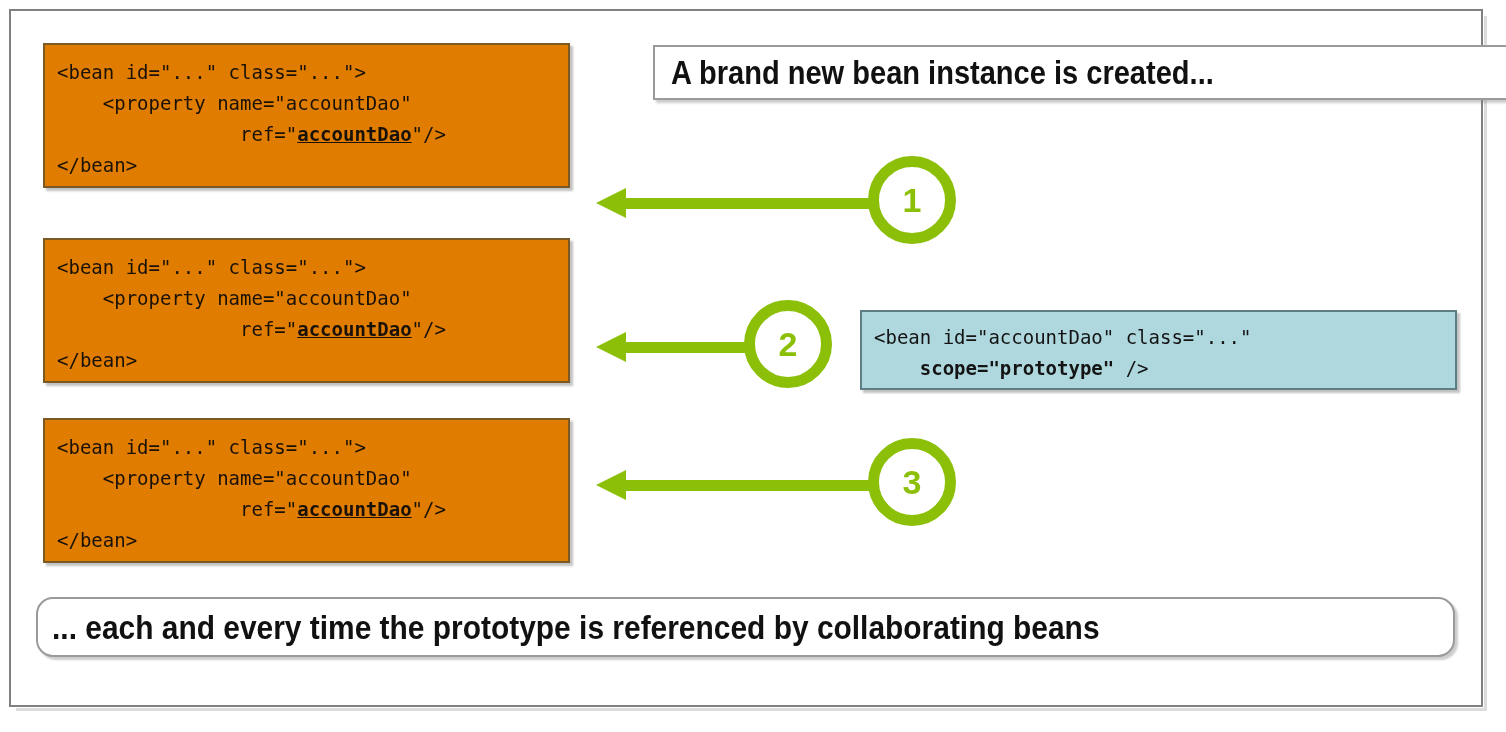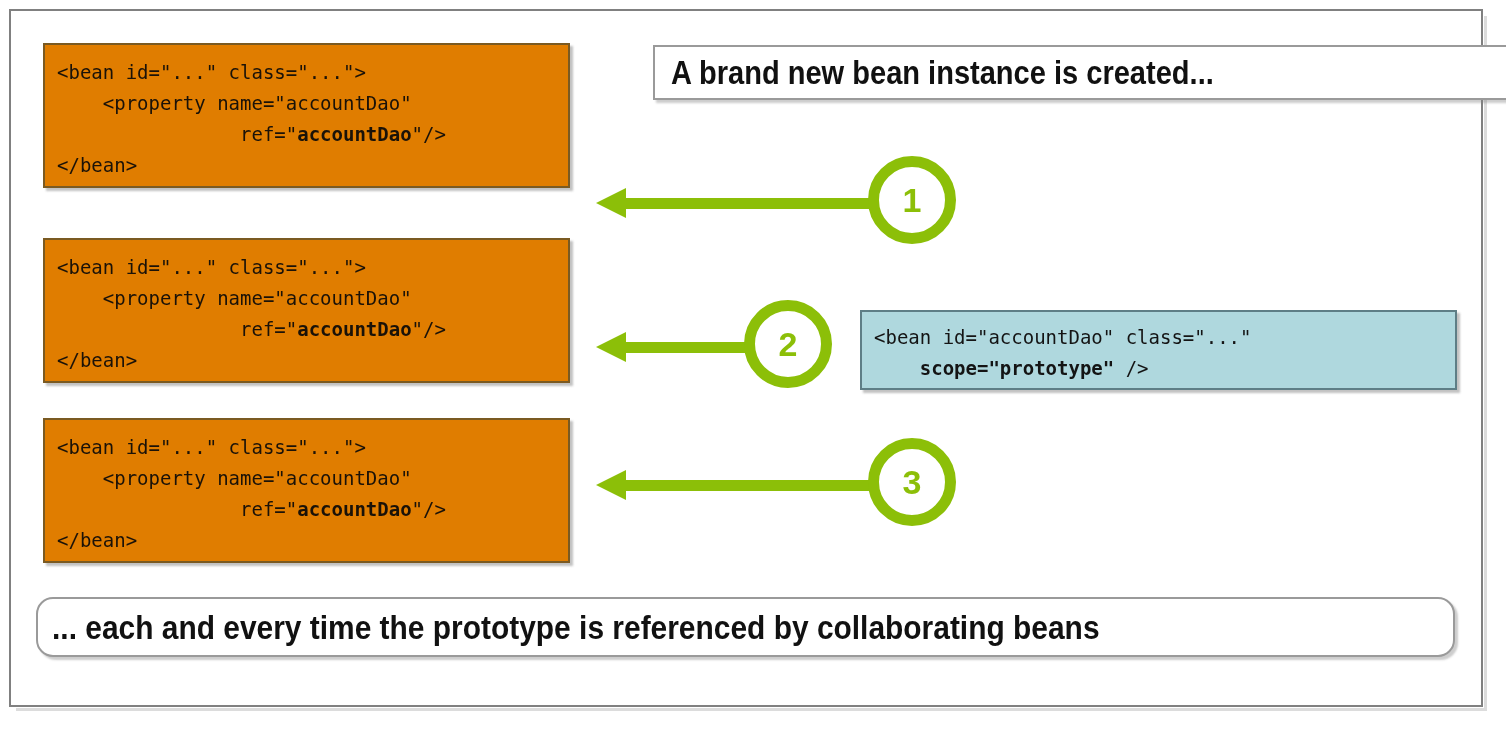--- a/index.html
+++ b/index.html
@@ -63,21 +63,21 @@
     left: 12px;
     top: 12px;
     right: 6px;
     font-family: "DejaVu Sans Mono", "Liberation Mono", monospace;
     font-size: 19px;
     line-height: 31px;
     color: #1a1208;
     white-space: pre;
     letter-spacing: 0px;
   }
-  .code-text .bold { font-weight: bold; }
+  .code-text .bold { font-weight: bold; text-decoration: underline; }
 
   
   .proto-block {
     position: absolute;
     left: 860px;
     top: 310px;
     width: 597px;
     height: 80px;
     background: #AFD8DE;
     border: 2px solid #5e7e86;

